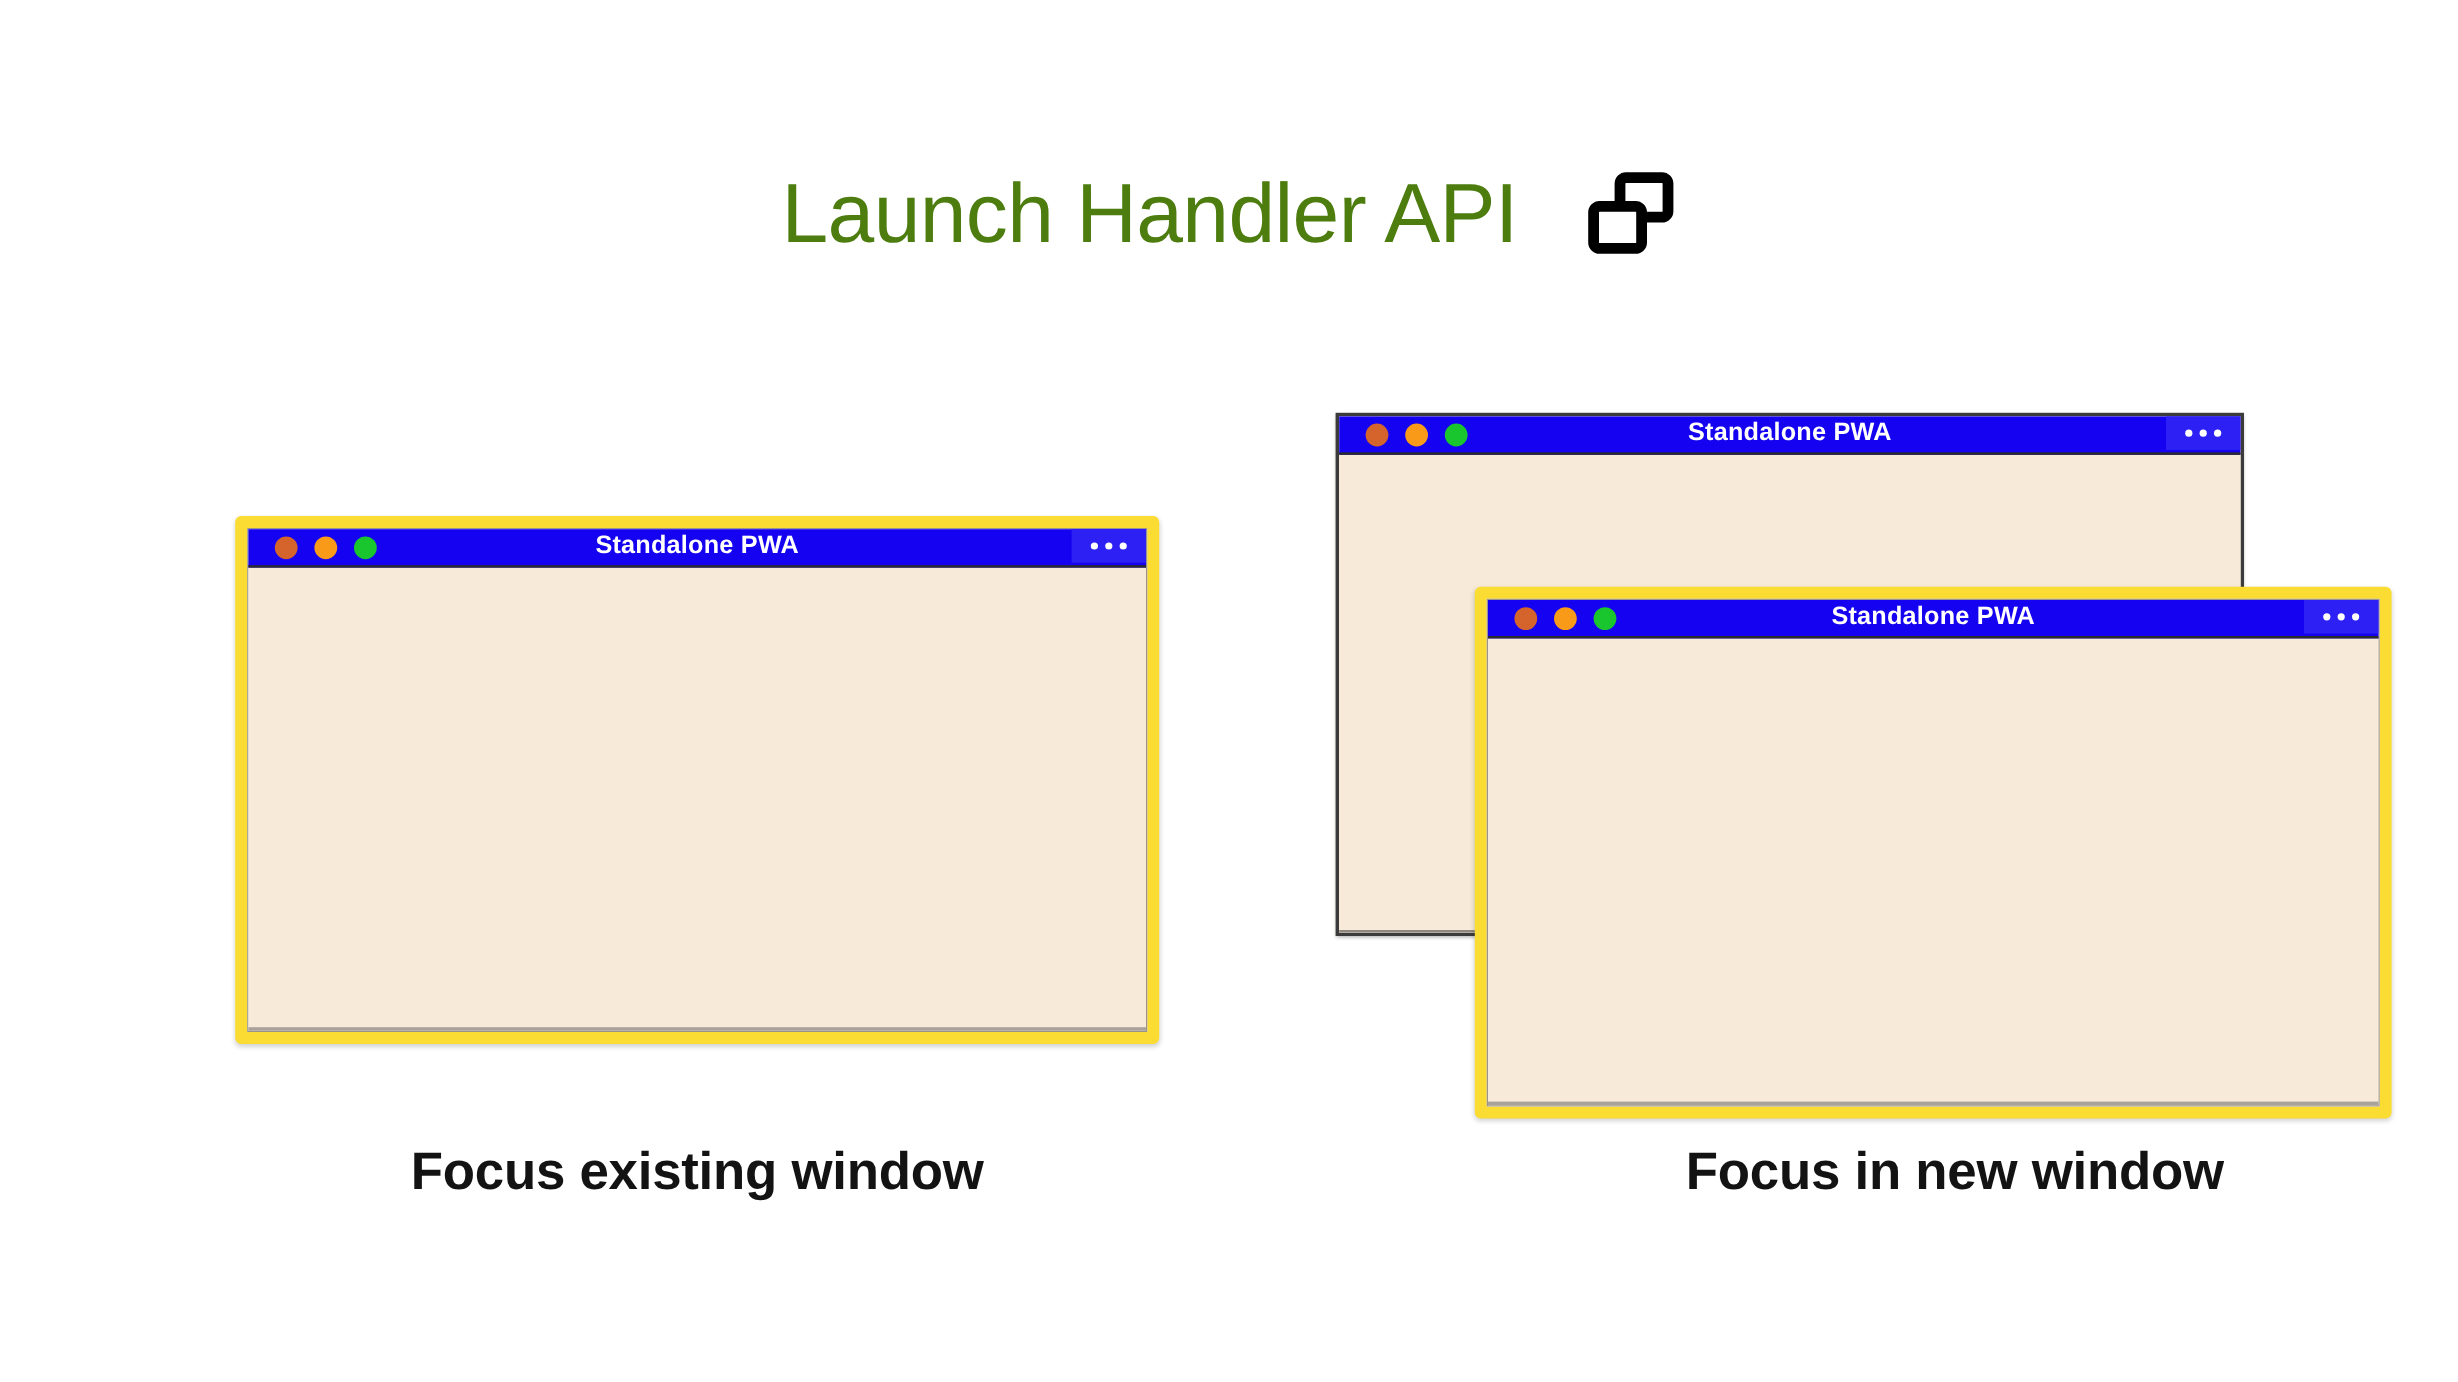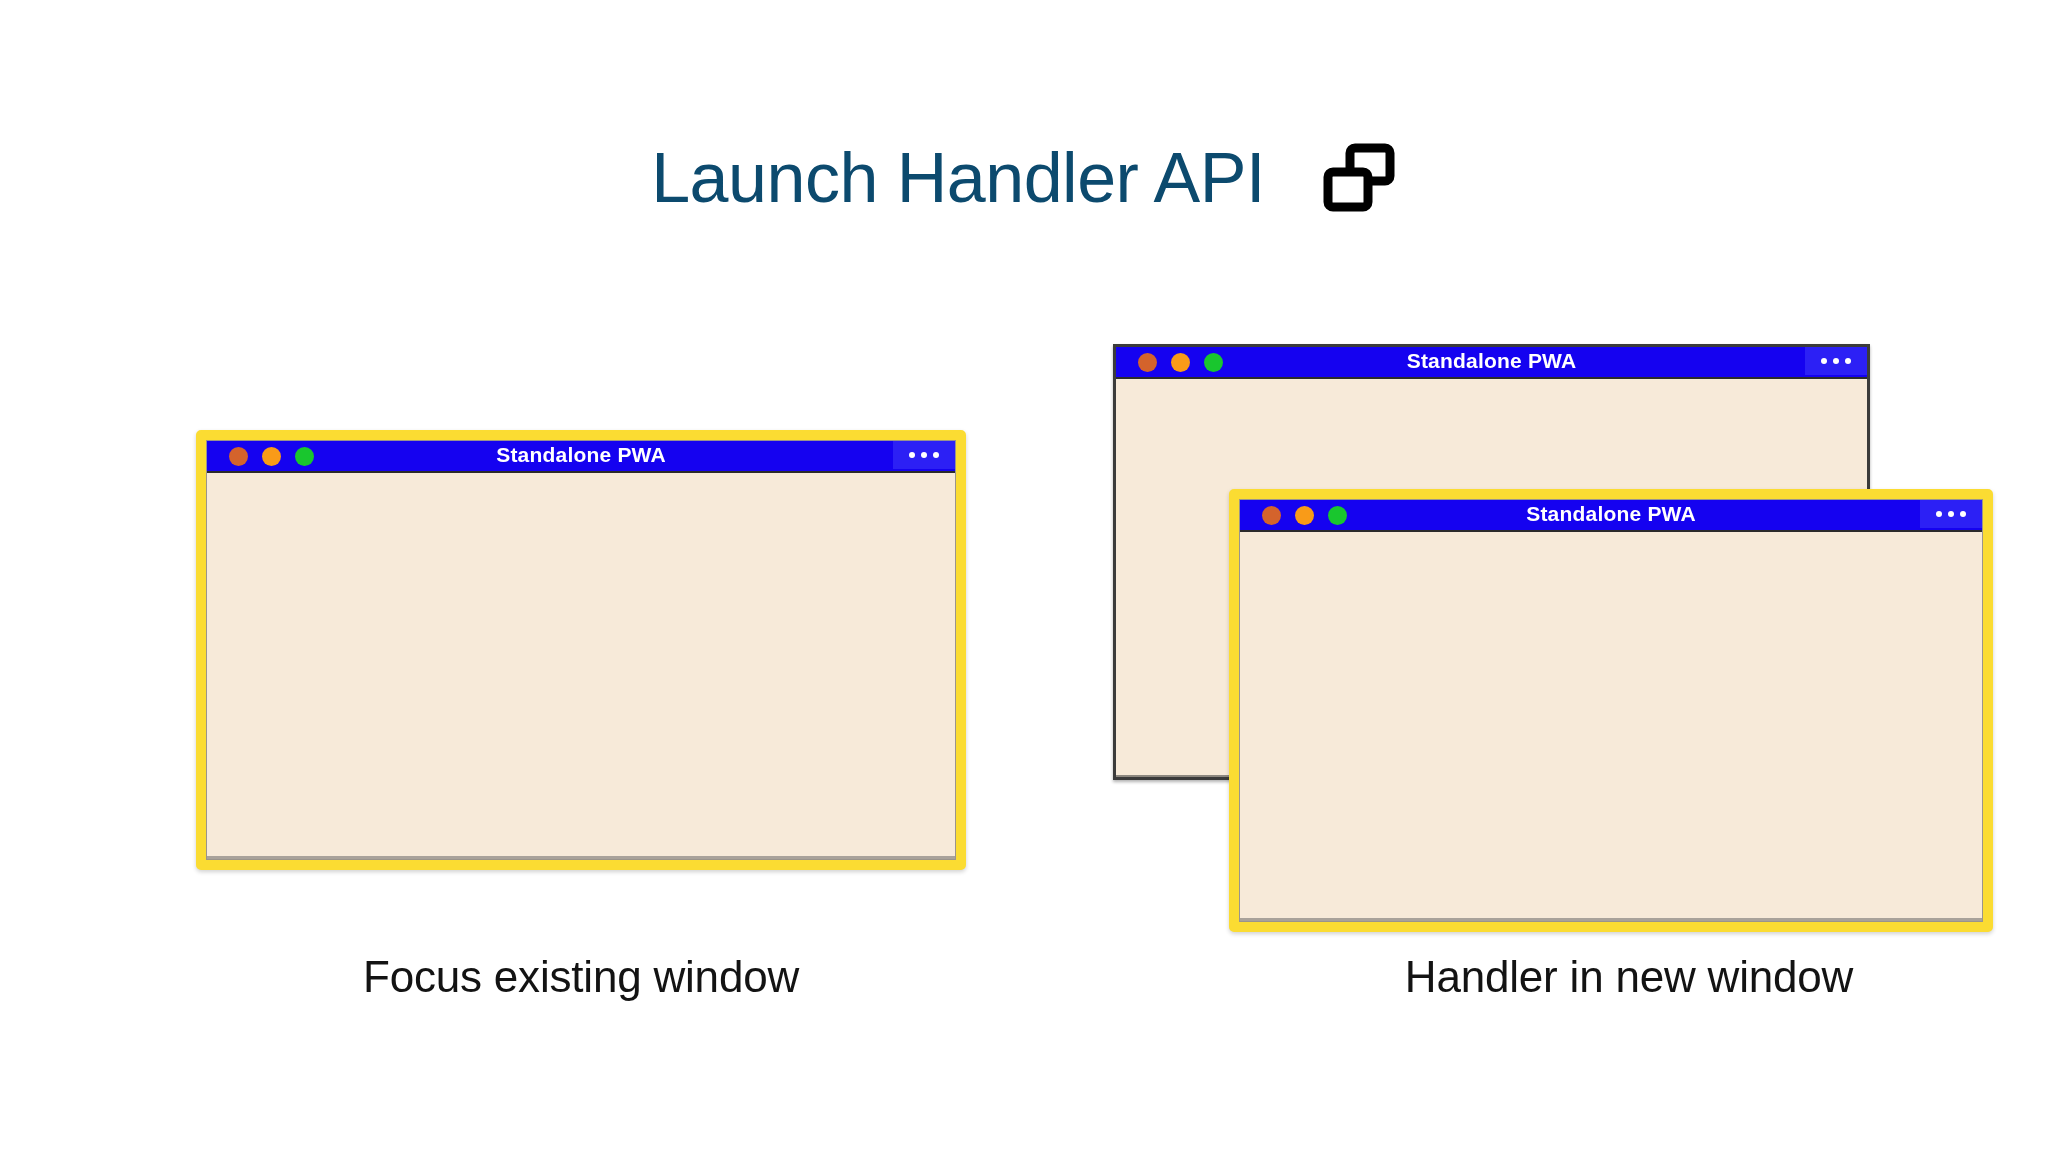--- a/index.html
+++ b/index.html
@@ -32,21 +32,21 @@
     height: 120px;
     display: flex;
     align-items: center;
     justify-content: center;
     gap: 56px;
   }
   .header-title {
     font-family: "Liberation Sans", sans-serif;
     font-size: 70px;
     font-weight: 400;
-    color: #0c4a6e;
+    color: #4d7c0f;
     letter-spacing: -0.5px;
     line-height: 1;
     white-space: nowrap;
   }
   .header-icon {
     width: 76px;
     height: 76px;
     display: block;
     flex: 0 0 auto;
   }
@@ -170,21 +170,21 @@
     top: 489px;
     width: 764px;
     height: 443px;
   }
 
   
   .caption {
     position: absolute;
     text-align: center;
     font-size: 44px;
-    font-weight: 400;
+    font-weight: 700;
     color: #131313;
     letter-spacing: -0.2px;
     white-space: nowrap;
     line-height: 1;
   }
   #caption-left  { left: 181px;  top: 955px; width: 800px; }
   #caption-right { left: 1229px; top: 955px; width: 800px; }
 </style>
 </head>
 <body>
@@ -253,15 +253,15 @@
         <div class="menu-btn">
           <span class="mdot"></span>
           <span class="mdot"></span>
           <span class="mdot"></span>
         </div>
       </div>
       <div class="win-body"></div>
     </div>
   </div>
 
-  <div class="caption" id="caption-right">Handler in new window</div>
+  <div class="caption" id="caption-right">Focus in new window</div>
 
 </div>
 
 </body></html>

